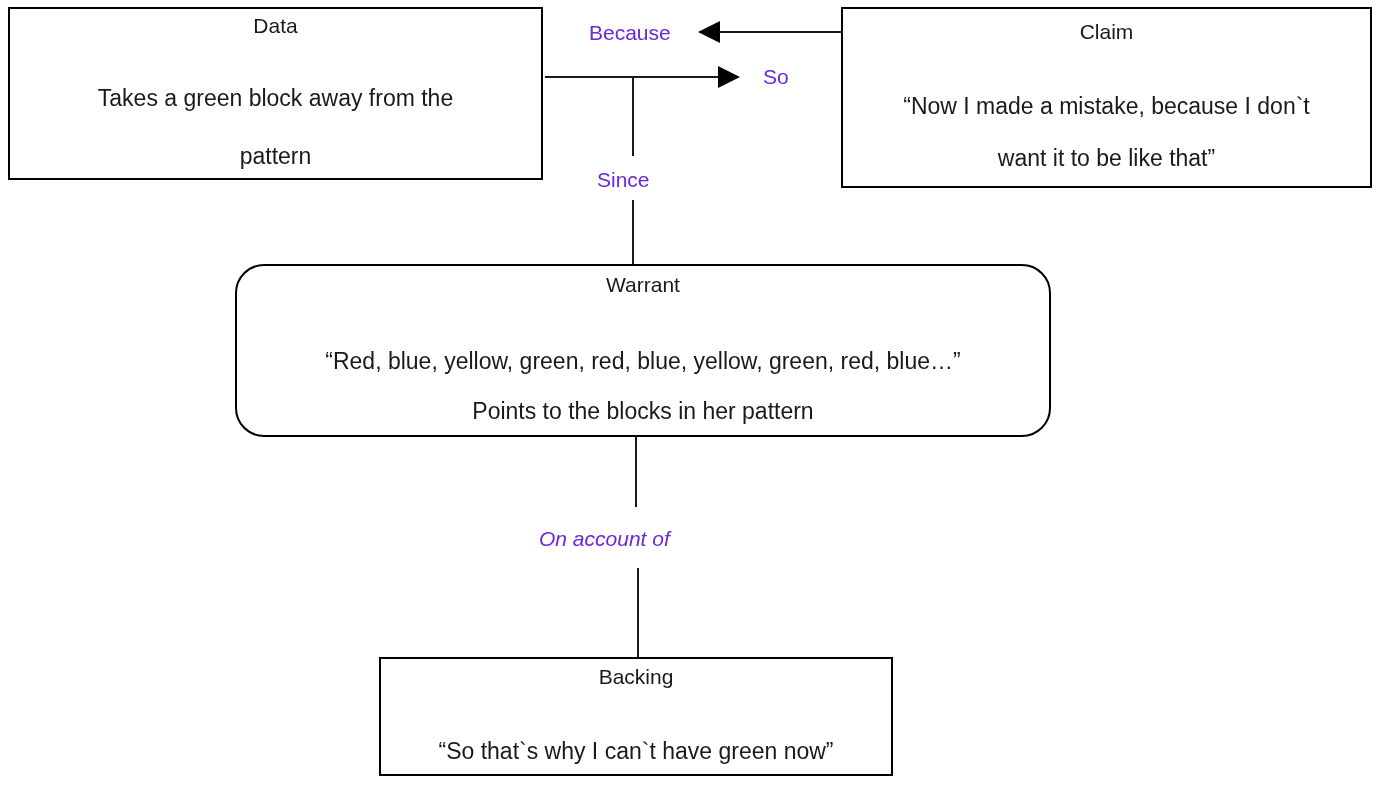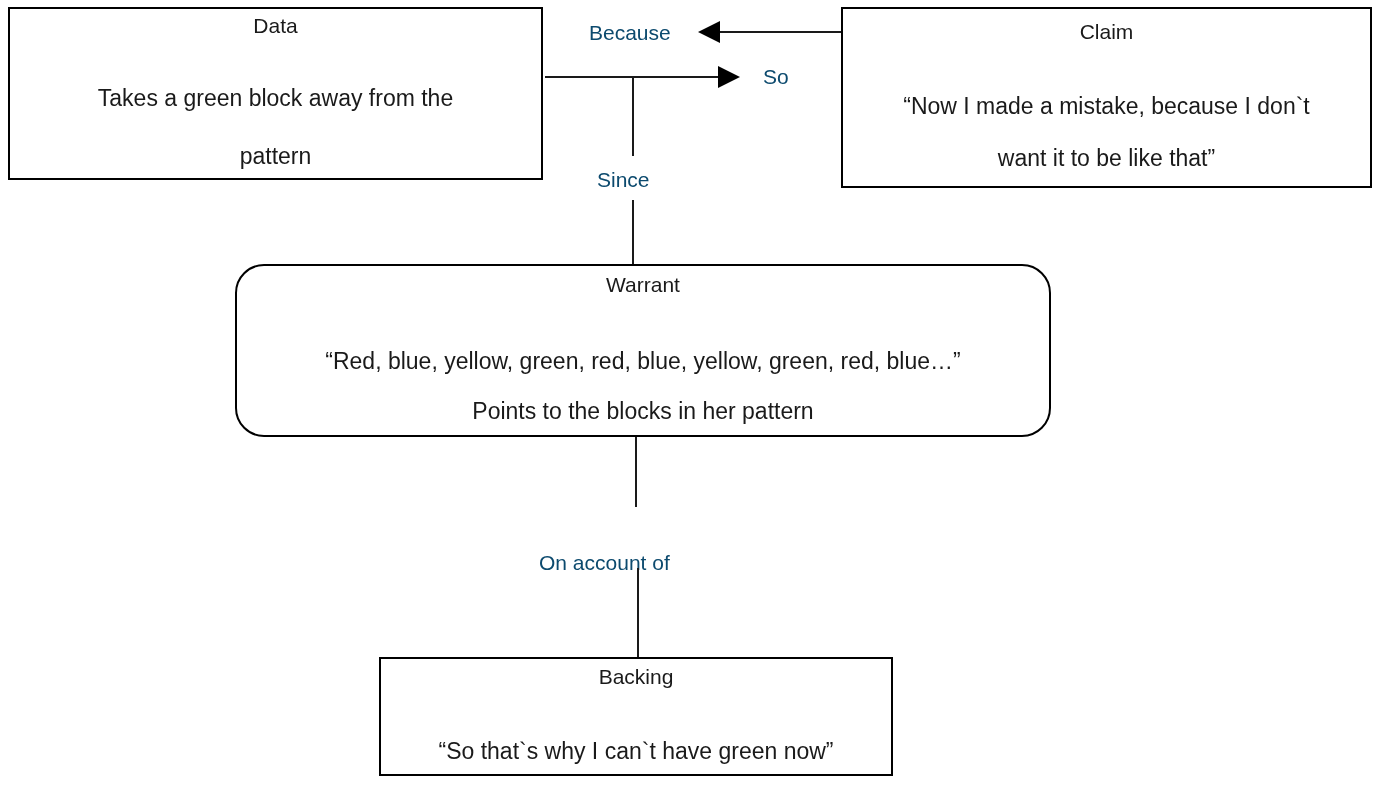--- a/index.html
+++ b/index.html
@@ -92,27 +92,27 @@
     border-bottom: 11px solid transparent;
     border-right: 22px solid #000000;
   }
 
   
   .conn-label {
     position: absolute;
     font-size: 21px;
     line-height: 1;
     white-space: nowrap;
-    color: #0c4a6e;
+    color: #6d28d9;
   }
 
   #label-because     { left: 589px; top: 22px; }
   #label-so          { left: 763px; top: 66px; }
   #label-since       { left: 597px; top: 169px; }
-  #label-onaccountof { left: 539px; top: 552px; }
+  #label-onaccountof { left: 539px; top: 528px; font-style: italic; }
 
   
   
   #line-because { left: 720px; top: 31px; width: 121px; }
   #head-because { left: 698px; top: 21px; }
 
   
   #line-so      { left: 545px; top: 76px; width: 175px; }
   #head-so      { left: 718px; top: 66px; }
 

